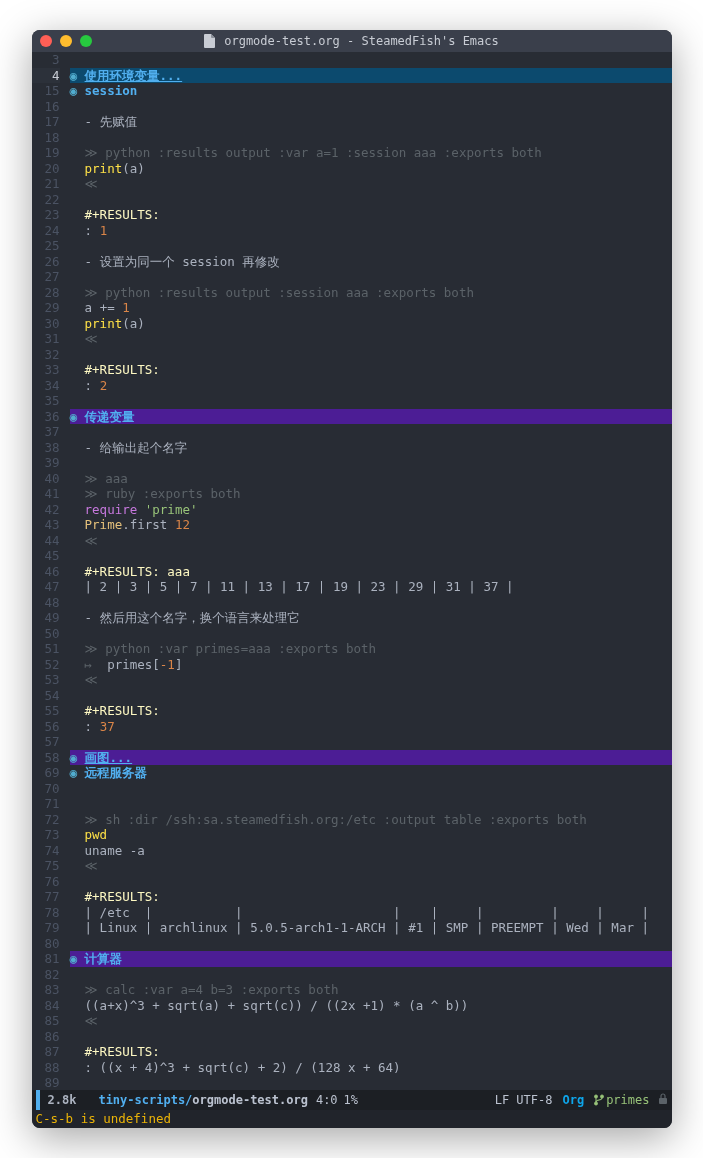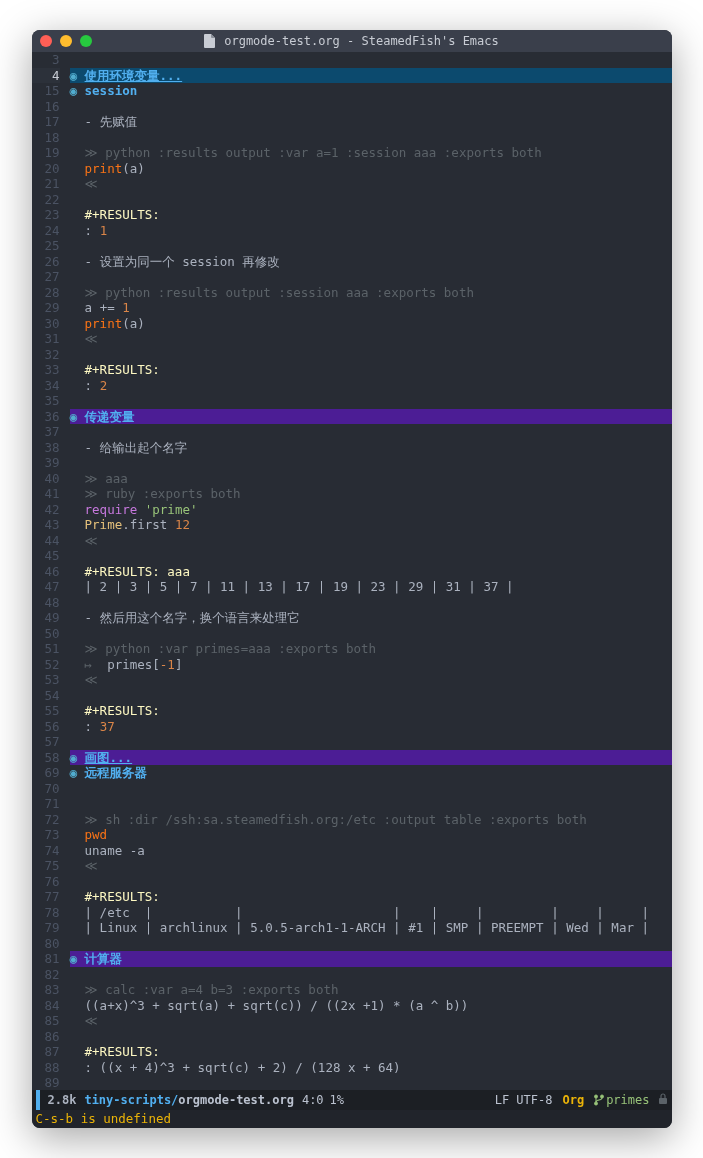--- a/index.html
+++ b/index.html
@@ -64,21 +64,21 @@
 }
 .code .row { min-height: 15.5px; }
 .code .row.cur { background: #0c4a6e; }
 .code .row.hlregion { background: #4c1d95; }
 
 
 .c-head1 { color: #51afef; font-weight: bold; }
 .c-fold { color: #51afef; text-decoration: underline; font-weight: bold; }
 .c-src { color: #5b6268; }
 .c-kw { color: #c678dd; }
-.c-fn { color: #f97316; }
+.c-fn { color: #fde047; }
 .c-id { color: #abb2bf; }
 .c-paren { color: #abb2bf; }
 .c-num { color: #da8548; }
 .c-str { color: #98c379; }
 .c-const { color: #e5c07b; }
 .c-res { color: #fef9c3; }
 .c-resval { color: #da8548; }
 .c-bullet-blue { color: #51adcf; }
 .c-tab { color: #5b6268; }
 
@@ -88,27 +88,27 @@
   color: #5b6268;
   display: flex;
   align-items: center;
   font-size: 12px;
   padding: 0 4px;
   flex-shrink: 0;
   gap: 0;
 }
 .modeline .acc { background: #51afef; width: 4px; height: 20px; margin-right: 8px; }
 .modeline .sz { color: #abb2bf; font-weight: bold; }
-.modeline .path { color: #51afef; margin-left: 8px; font-weight: bold; }
+.modeline .path { color: #51afef; margin-left: 22px; font-weight: bold; }
 .modeline .file { color: #bbc2cf; font-weight: bold; }
 .modeline .pos { color: #bbc2cf; margin-left: 8px; }
 .modeline .pct { color: #bbc2cf; margin-left: 6px; }
 .modeline .spacer { flex: 1; }
 .modeline .enc { color: #bbc2cf; }
-.modeline .mode { color: #eab308; font-weight: bold; margin-left: 10px; }
+.modeline .mode { color: #0ea5e9; font-weight: bold; margin-left: 10px; }
 .modeline .branch { color: #98c379; margin-left: 10px; display: flex; align-items: center; gap: 2px; }
 .modeline .lock { margin-left: 8px; color: #5b6268; }
 
 .minibuffer {
   height: 18px;
   background: #21242b;
   color: #eab308;
   font-size: 12.5px;
   padding: 1px 4px;
   flex-shrink: 0;

